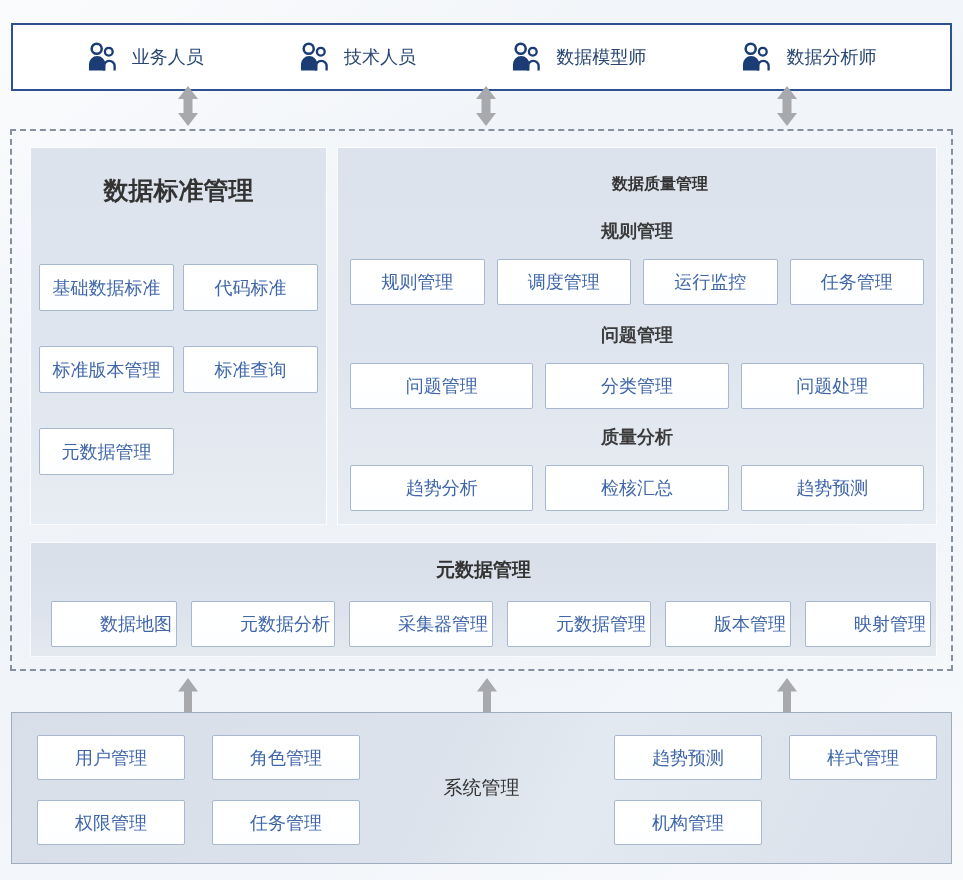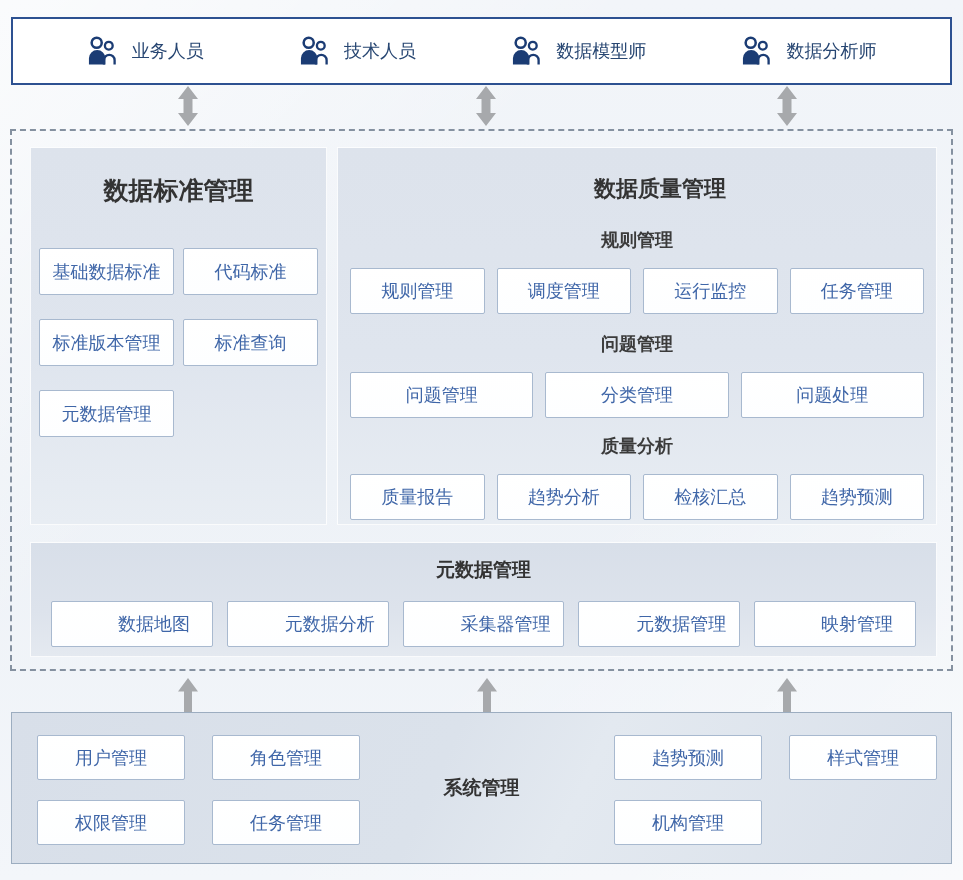--- a/index.html
+++ b/index.html
@@ -6,21 +6,21 @@
   body{
     width:963px;height:880px;position:relative;overflow:hidden;
     font-family:"Liberation Sans",sans-serif;
     background:
       linear-gradient(135deg, rgba(255,255,255,.65) 0%, rgba(255,255,255,0) 35%),
       linear-gradient(315deg, rgba(255,255,255,.5) 0%, rgba(255,255,255,0) 40%),
       linear-gradient(180deg,#f2f5f9 0%,#eef2f7 55%,#f3f6fa 100%);
   }
   
   .top-bar{
-    position:absolute;left:11px;top:17px;width:941px;height:68px;box-sizing:border-box;
+    position:absolute;left:11px;top:23px;width:941px;height:68px;box-sizing:border-box;
     background:#ffffff;border:2px solid #2d5191;
     display:flex;align-items:center;justify-content:space-around;padding:0 26px;
   }
   .role{display:flex;align-items:center;gap:14px;color:#274672;font-size:18px;font-weight:500;}
   .role svg{display:block;}
   
   .arrow{position:absolute;}
   
   .dashed-container{
     position:absolute;left:10px;top:129px;width:943px;height:542px;box-sizing:border-box;
@@ -38,44 +38,44 @@
   .panel-title{padding-top:26px;text-align:center;font-size:25px;font-weight:700;color:#333;}
   .sub-title{text-align:center;font-size:18px;font-weight:600;color:#3b3b3b;}
   
   .btn{
     display:flex;align-items:center;justify-content:center;box-sizing:border-box;
     background:linear-gradient(180deg,#ffffff 0%,#fdfeff 100%);
     border:1px solid #a8b9cf;border-radius:2px;
     color:#3f66a8;font-size:18px;font-family:"Liberation Sans",sans-serif;
     cursor:pointer;padding:0 4px;white-space:nowrap;
   }
-  .std-grid{display:grid;grid-template-columns:1fr 1fr;gap:24px 9px;padding:1px 8px;margin-top:40px;}
+  .std-grid{display:grid;grid-template-columns:1fr 1fr;gap:35px 9px;padding:1px 8px;margin-top:56px;}
   .std-grid .btn{height:47px;}
-  .q-title{padding-top:26px;text-align:center;font-size:22px;font-weight:700;color:#333;padding-left:46px;}
+  .q-title{padding-top:26px;text-align:center;font-size:16px;font-weight:700;color:#333;padding-left:46px;}
   .q-sub1{margin-top:24px;}
   .q-row{display:flex;gap:12px;padding:0 12px;margin-top:16px;}
   .q-row .btn{flex:1;height:46px;}
   .q-sub2{margin-top:18px;}
   .q-sub3{margin-top:16px;}
   .meta-title{padding-top:14px;text-align:center;font-size:19px;font-weight:700;color:#333;}
   .meta-row{display:flex;gap:14px;padding:0 20px;margin-top:18px;}
   .meta-row .btn{flex:1;height:46px;padding-left:48px;}
   
   .system-panel{
     position:absolute;left:11px;top:712px;width:941px;height:152px;box-sizing:border-box;
     background:linear-gradient(115deg,#d8dfe9 0%,#dbe2eb 45%,#e3e9f0 60%,#d9e0ea 100%);
     border:1px solid #9cadc0;
   }
   .sys-grid{position:absolute;display:grid;grid-template-columns:148px 148px;gap:20px 27px;}
   .sys-grid-left{left:25px;top:22px;}
   .sys-grid-right{left:602px;top:22px;}
   .sys-grid .btn{height:45px;}
   .sys-title{
     position:absolute;left:50%;top:50%;transform:translate(-50%,-50%);
-    font-size:19px;font-weight:700;color:#333;white-space:nowrap;
+    font-size:19px;font-weight:400;color:#333;white-space:nowrap;
   }
 </style>
 </head>
 <body>
 
 <div class="top-bar">
 
     <div class="role">
       <svg width="31" height="32" viewBox="0 0 32 32" aria-hidden="true">
         <path d="M17.5 30 V25.5 A5.5 5.5 0 0 1 28.5 25.5 V30" fill="none" stroke="#1b3c74" stroke-width="2.4"></path>
@@ -162,35 +162,35 @@
     <div class="q-row">
 
     <button class="btn">问题管理</button>
         <button class="btn">分类管理</button>
         <button class="btn">问题处理</button>
       </div>
 
     <div class="sub-title q-sub3">质量分析</div>
     <div class="q-row">
 
-    <button class="btn">质量报告</button>
         <button class="btn">趋势分析</button>
         <button class="btn">检核汇总</button>
         <button class="btn">趋势预测</button>
       </div>
   </div>
 
   <div class="panel panel-metadata">
     <div class="meta-title">元数据管理</div>
     <div class="meta-row">
 
     <button class="btn">数据地图</button>
         <button class="btn">元数据分析</button>
         <button class="btn">采集器管理</button>
         <button class="btn">元数据管理</button>
+        <button class="btn">版本管理</button>
         <button class="btn">映射管理</button>
       </div>
   </div>
 </div>
 
 <svg class="arrow" style="left:177px;top:678px;" width="22" height="34" viewBox="0 0 22 34">
     <path d="M11 0 L21 13.5 H15 V34 H7 V13.5 H1 Z" fill="#a7a9ac"></path>
   </svg>
 <svg class="arrow" style="left:476px;top:678px;" width="22" height="34" viewBox="0 0 22 34">
     <path d="M11 0 L21 13.5 H15 V34 H7 V13.5 H1 Z" fill="#a7a9ac"></path>

